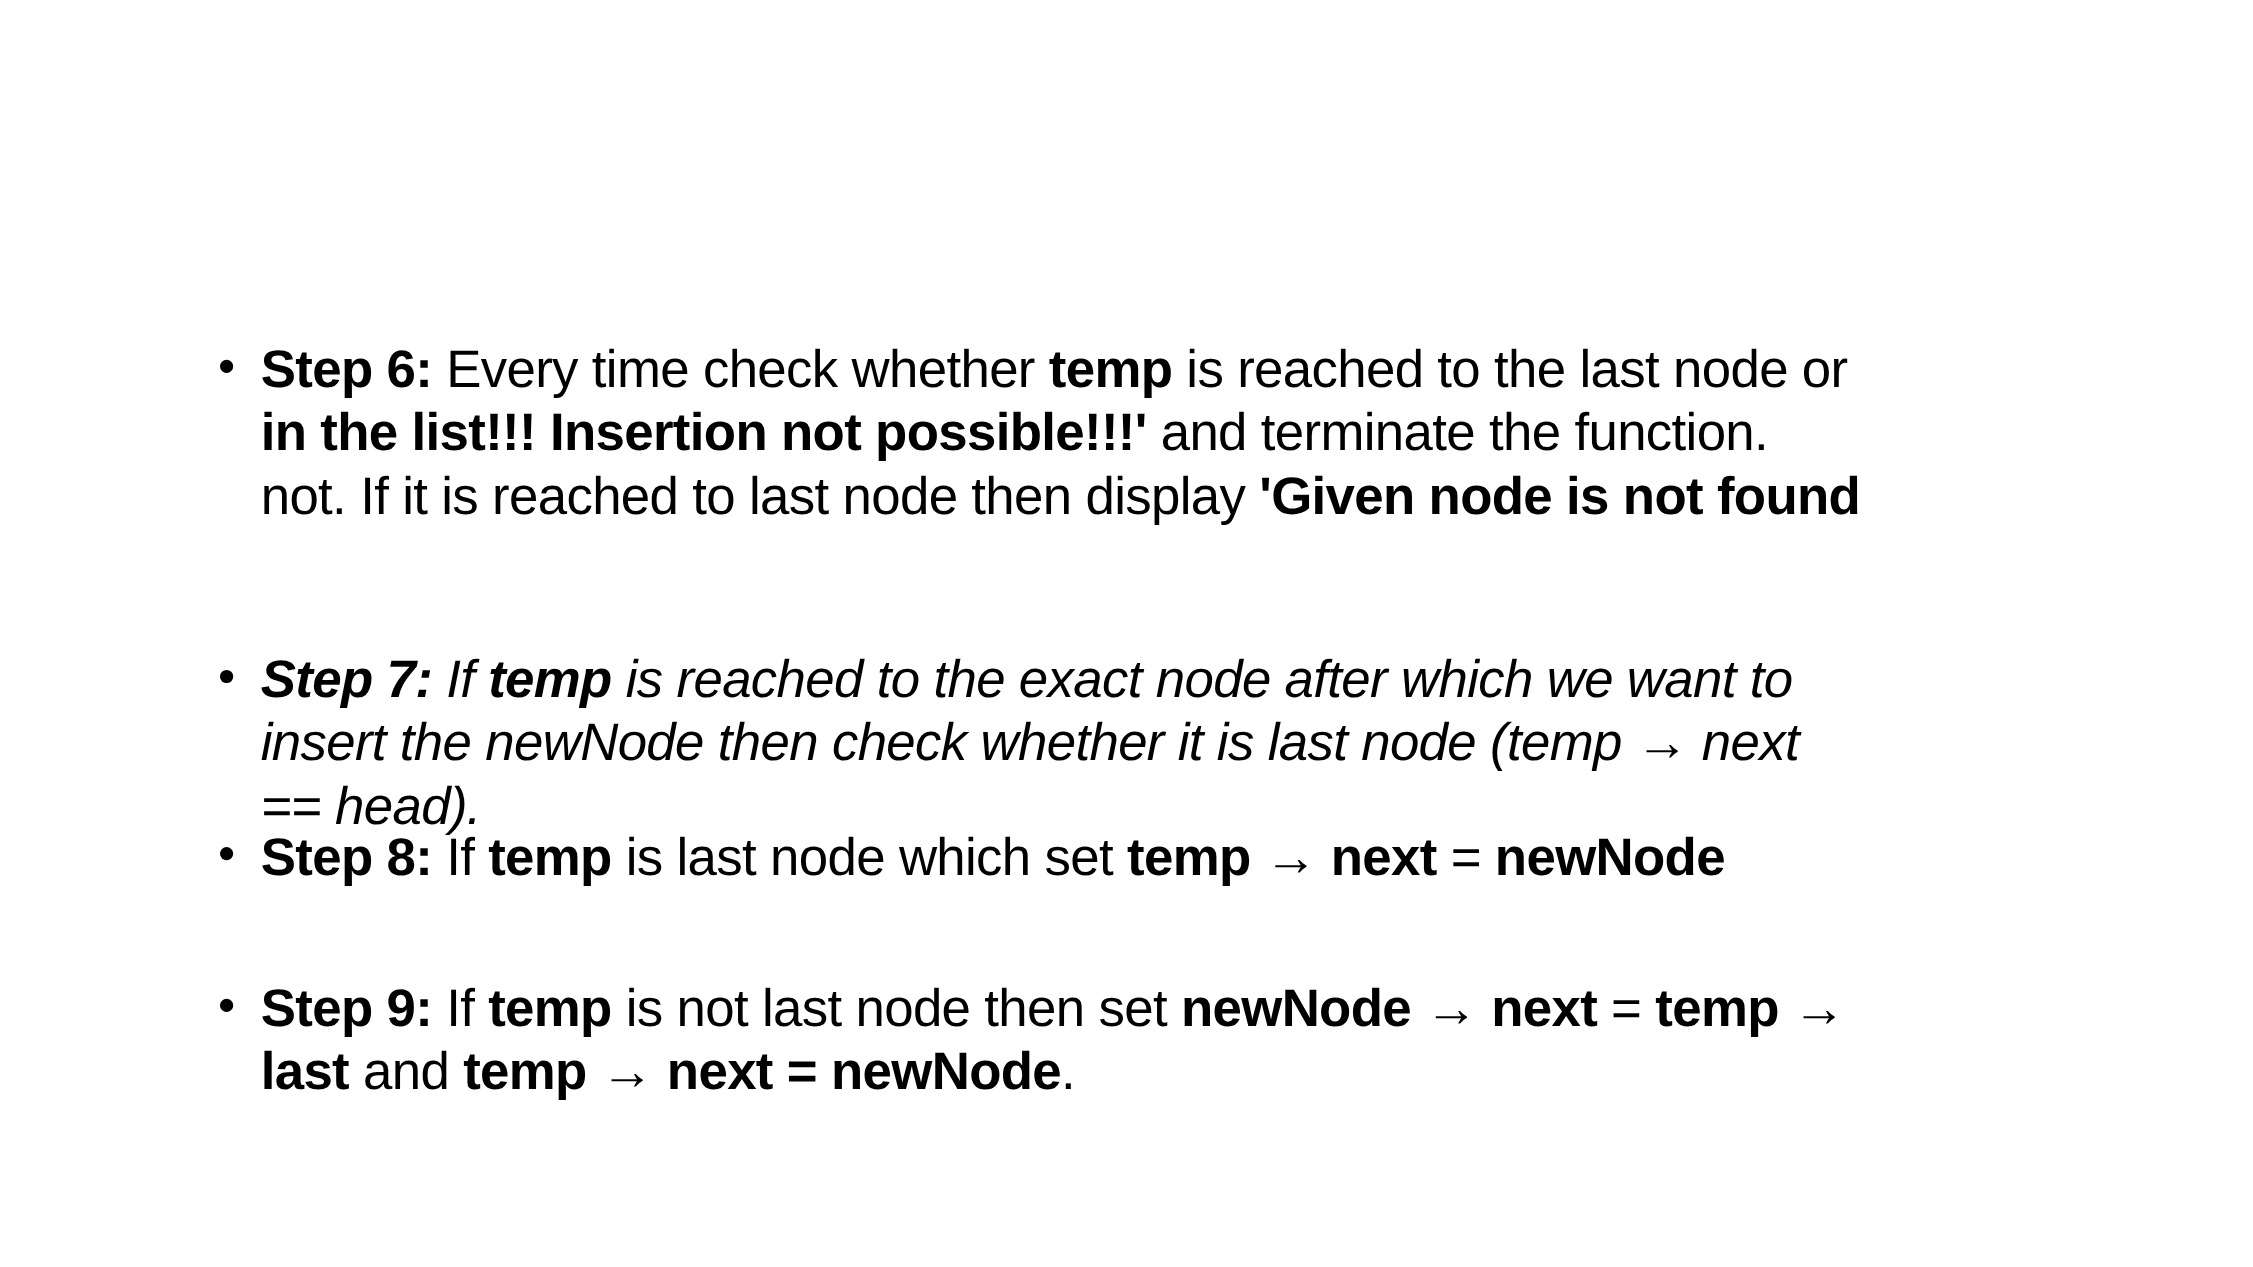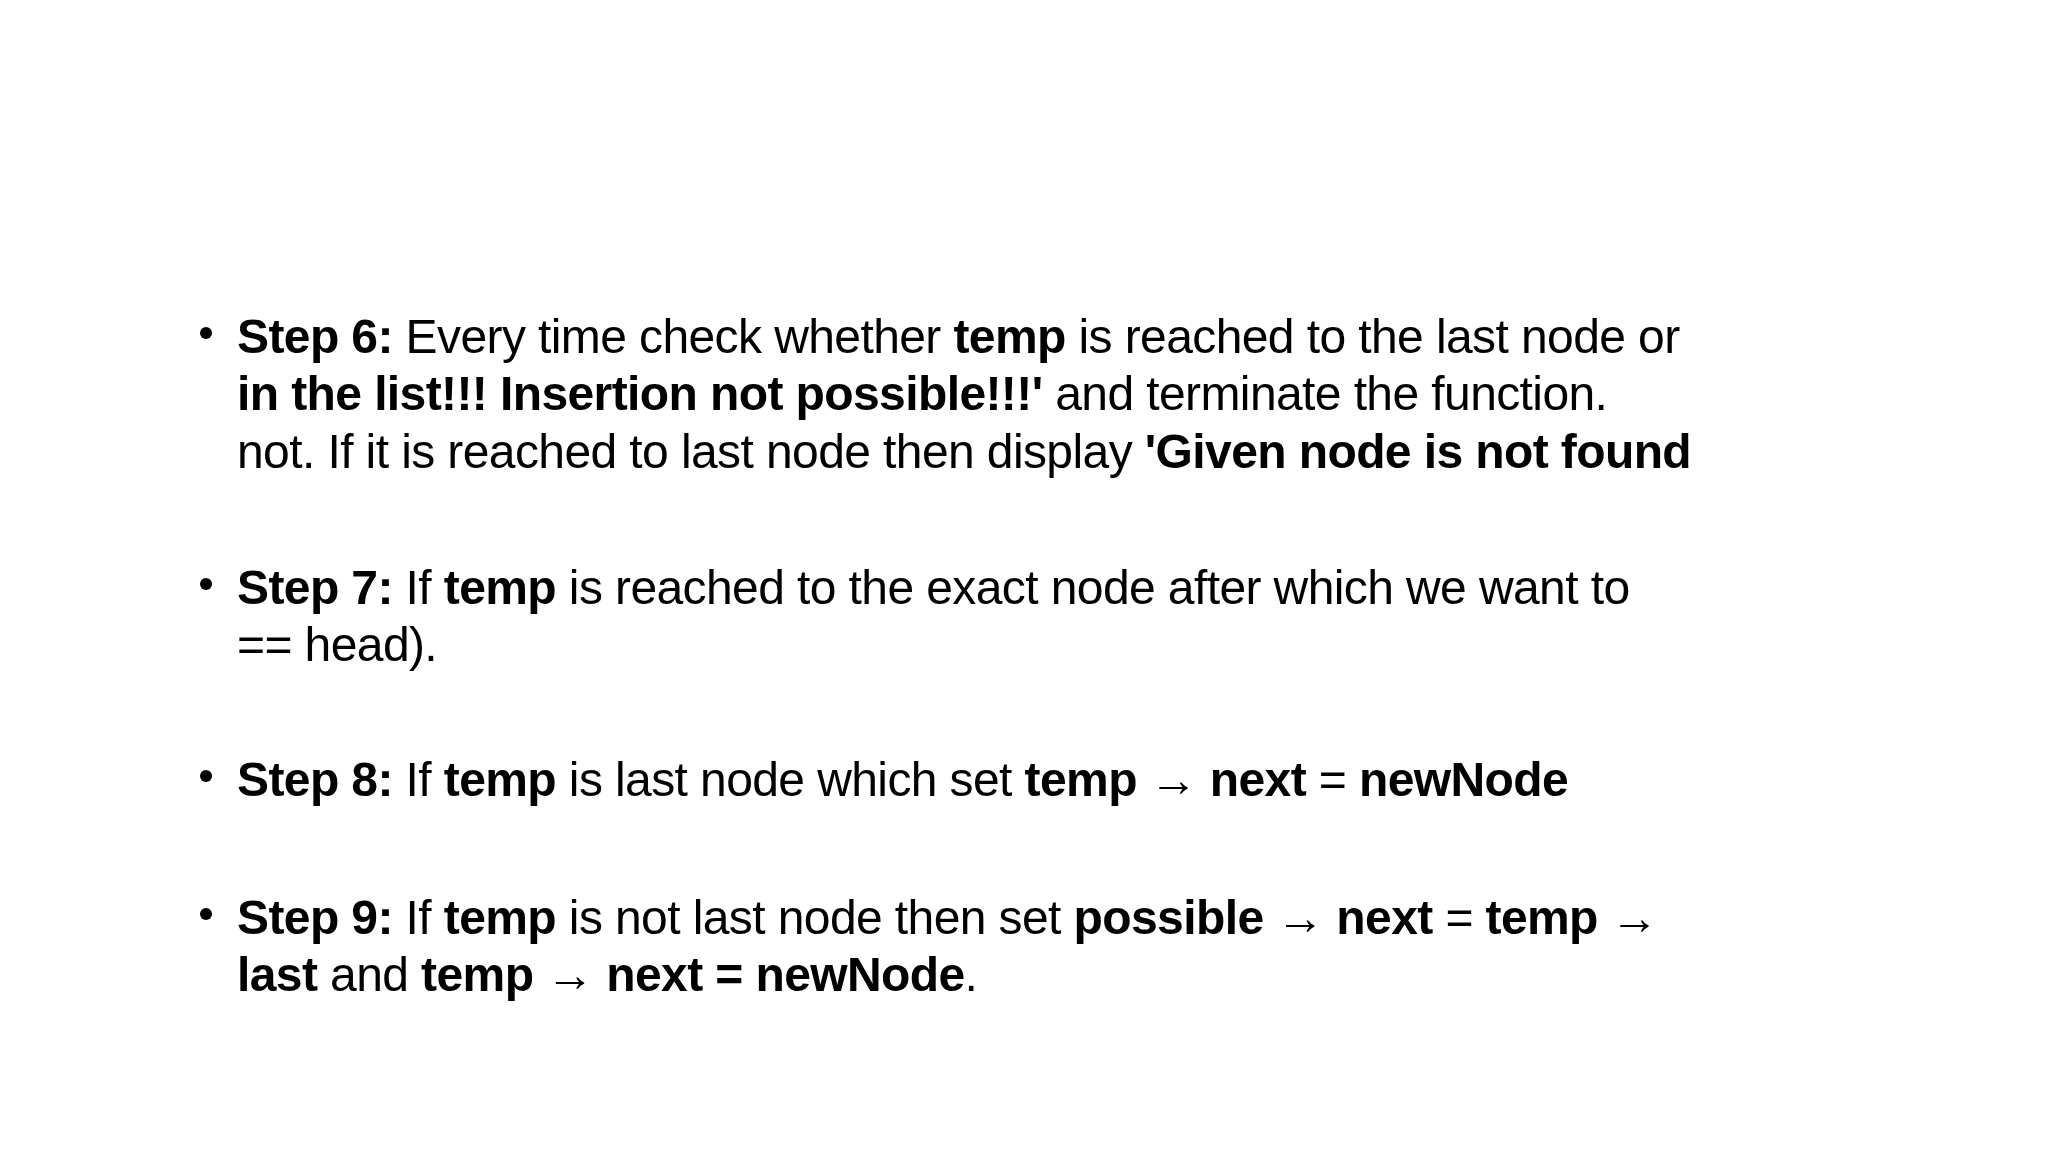--- a/index.html
+++ b/index.html
@@ -57,31 +57,32 @@
 <div class="slide">
   <div class="content-box">
 
     <div class="step" style="top:308px;">
       <span class="bullet"></span>
       <span class="line"><span class="b">Step 6:</span><span class="r"> Every time check whether </span><span class="b">temp</span><span class="r"> is reached to the last node or</span></span>
       <span class="line"><span class="b">in the list!!! Insertion not possible!!!'</span><span class="r"> and terminate the function.</span></span>
       <span class="line"><span class="r">not. If it is reached to last node then display </span><span class="b">'Given node is not found</span></span>
     </div>
 
-    <div class="step" style="top:559px;">
+    <div class="step" style="top:590px;font-style:italic;">
       <span class="bullet"></span>
       <span class="line"><span class="b">Step 7:</span><span class="r"> If </span><span class="b">temp</span><span class="r"> is reached to the exact node after which we want to</span></span>
+      <span class="line"><span class="r">insert the newNode then check whether it is last node (temp → next</span></span>
       <span class="line"><span class="r">== head).</span></span>
     </div>
 
     <div class="step" style="top:751px;">
       <span class="bullet"></span>
       <span class="line"><span class="b">Step 8:</span><span class="r"> If </span><span class="b">temp</span><span class="r"> is last node which set </span><span class="b">temp → next</span><span class="r"> = </span><span class="b">newNode</span></span>
     </div>
 
     <div class="step" style="top:889px;">
       <span class="bullet"></span>
-      <span class="line"><span class="b">Step 9:</span><span class="r"> If </span><span class="b">temp</span><span class="r"> is not last node then set </span><span class="b">possible → next</span><span class="r"> = </span><span class="b">temp →</span></span>
+      <span class="line"><span class="b">Step 9:</span><span class="r"> If </span><span class="b">temp</span><span class="r"> is not last node then set </span><span class="b">newNode → next</span><span class="r"> = </span><span class="b">temp →</span></span>
       <span class="line"><span class="b">last</span><span class="r"> and </span><span class="b">temp → next = newNode</span><span class="r">.</span></span>
     </div>
 
   </div>
 </div>
 
 </body></html>

